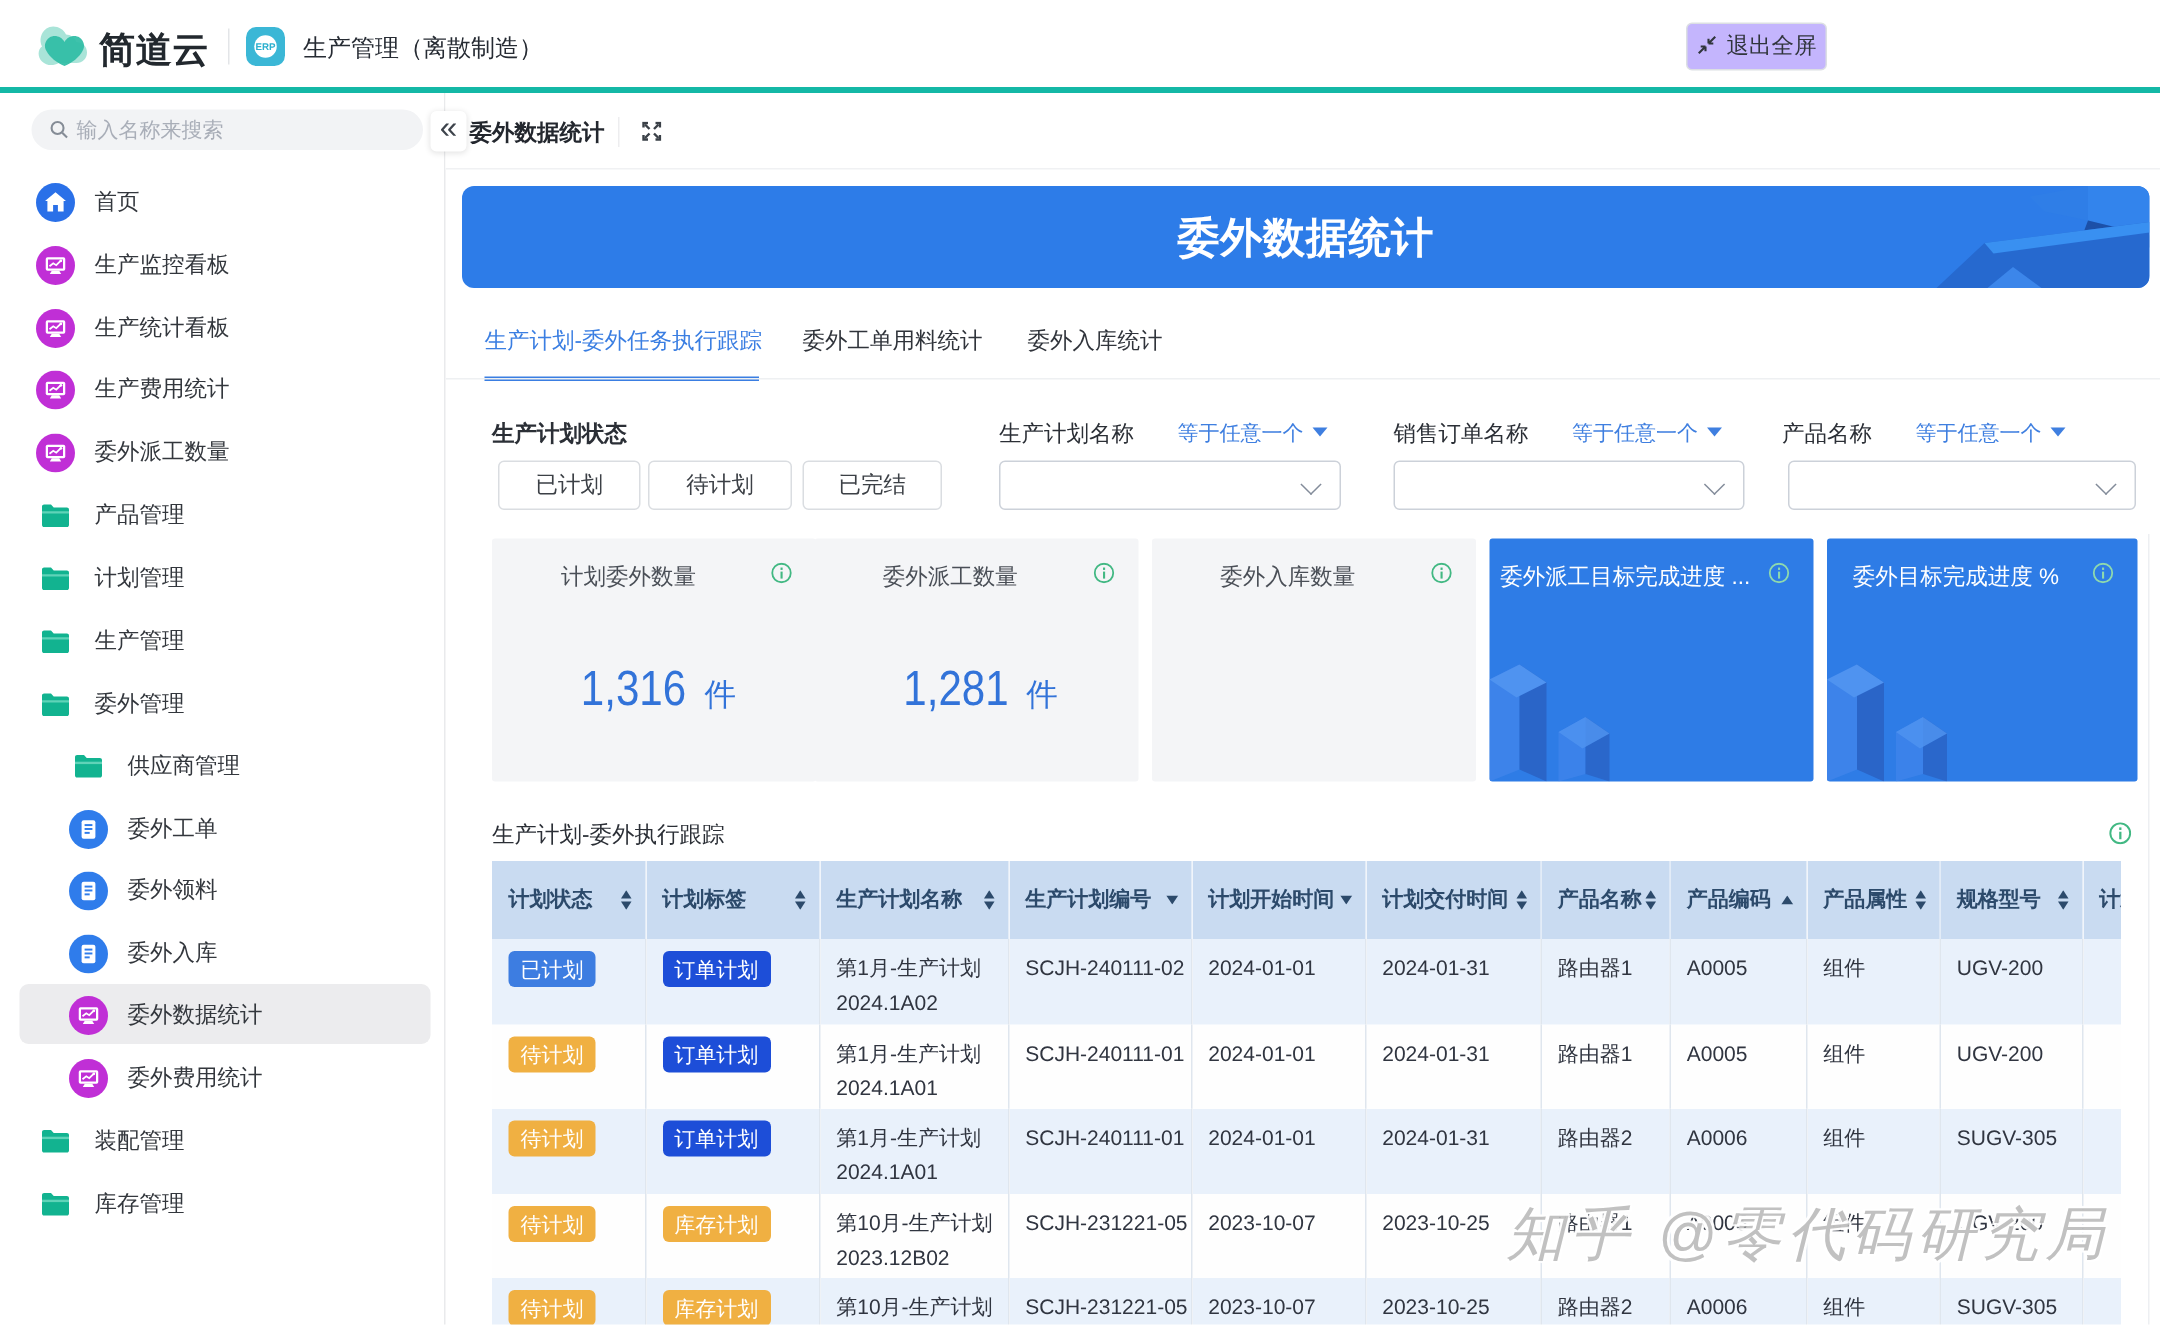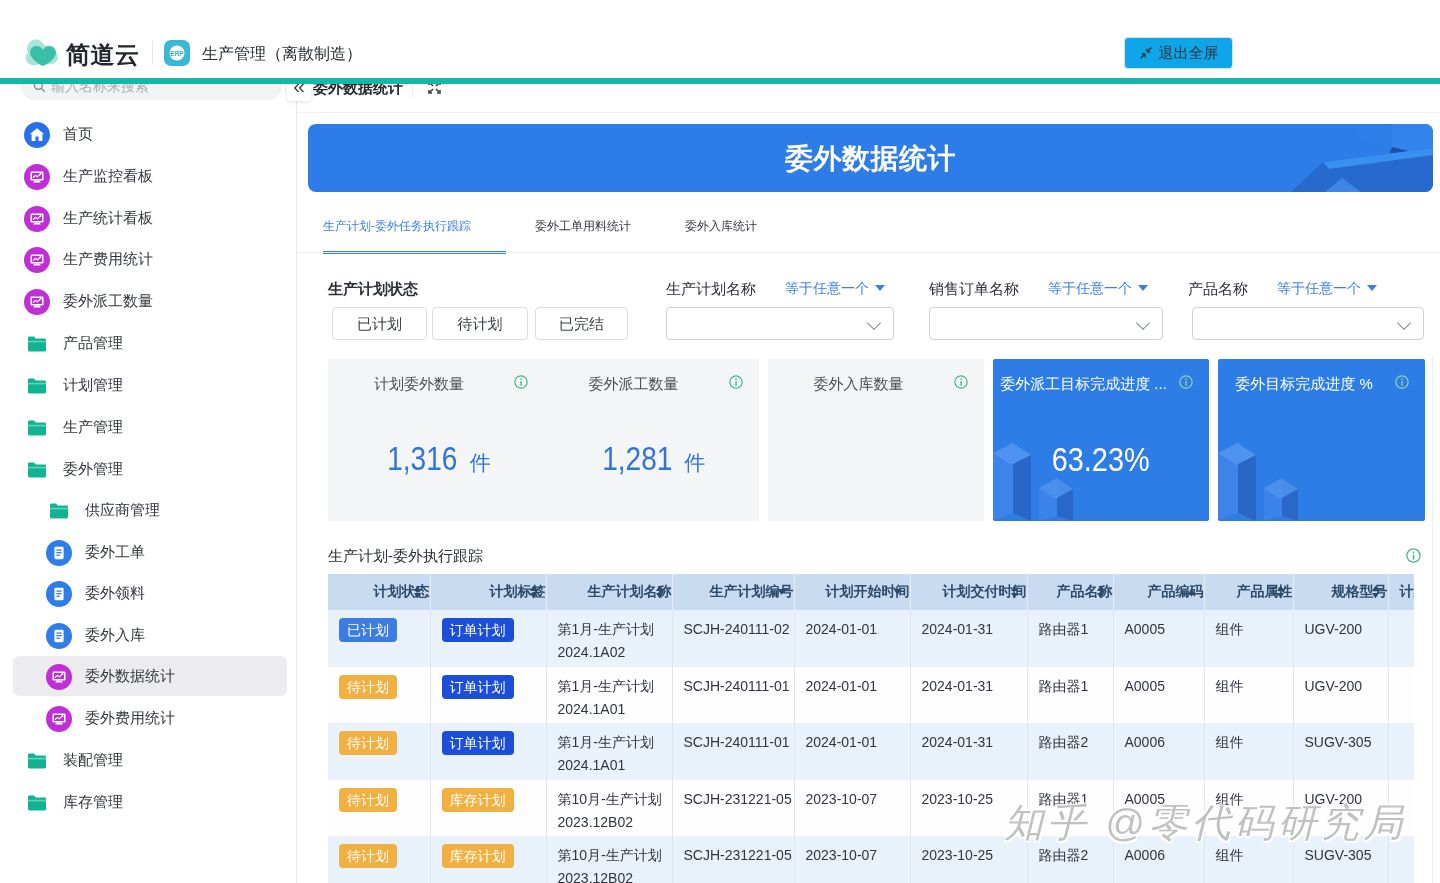--- a/index.html
+++ b/index.html
@@ -1,28 +1,28 @@
 <!DOCTYPE html>
 <html lang="zh"><head>
 <meta charset="utf-8">
 <style>
   * { margin:0; padding:0; box-sizing:border-box; }
   html,body { width:1440px; height:883px; overflow:hidden; background:#fff;
     font-family:"Liberation Sans",sans-serif; }
   
   #topbar { position:absolute; left:0; top:0; width:1440px; height:62px; background:#fff;
-    border-bottom:6px solid #14b8a6; z-index:30;margin-top:22px; }
+    border-bottom:4px solid #14b8a6; z-index:30; }
   #logo { position:absolute; left:24px; top:13px; width:40px; height:36px; }
   #logotext { position:absolute; left:66px; top:17px; font-size:24px; font-weight:700; color:#22282e; letter-spacing:0.5px;}
   #tb-sep { position:absolute; left:152px; top:19px; width:1px; height:24px; background:#e3e5e8; }
   #appicon { position:absolute; left:164px; top:18px; width:26px; height:26px; border-radius:7px;
     background:#3bb7d6; }
   #apptitle { position:absolute; left:202px; top:22px; font-size:16px; color:#262b33; }
-  #btn-exit { position:absolute; left:1124px; top:15px; width:109px; height:32px; border:1px solid #dcdfe3;
-    border-radius:4px; background:#0ea5e9; font-size:15px; color:#30353c; line-height:30px; text-align:center; }
+  #btn-exit { position:absolute; left:1124px; top:15px; width:94px; height:32px; border:1px solid #dcdfe3;
+    border-radius:4px; background:#c4b5fd; font-size:15px; color:#30353c; line-height:30px; text-align:center; }
   #btn-green { position:absolute; left:1256px; top:15px; width:178px; height:32px; border-radius:4px;
     background:#0eb88d; color:#fff; font-size:14px; }
   #btn-green .main { position:absolute; left:0; top:0; width:143px; height:32px; line-height:32px; text-align:center; }
   #btn-green .divider { position:absolute; left:143px; top:0; width:1px; height:32px; background:rgba(255,255,255,.45); }
   
   #sidebar { position:absolute; left:0; top:62px; width:297px; height:821px; background:#fff;
     border-right:1px solid #e9eaec; z-index:10; }
   #search { position:absolute; left:21px; top:11px; width:261px; height:27px; border-radius:13.5px;
     background:#f2f3f5; }
   #search .ph { position:absolute; left:30px; top:5px; font-size:14px; color:#a9aeb8; }
@@ -40,21 +40,21 @@
     text-align:center; line-height:23px; }
   #crumbtitle { position:absolute; left:16px; top:17px; font-size:15px; font-weight:700; color:#23272e; }
   #crumb-sep { position:absolute; left:115px; top:16px; width:1px; height:20px; background:#ededef; }
   
   #main { position:absolute; left:297px; top:113px; width:1143px; height:770px; background:#fff; overflow:hidden; }
   #banner { position:absolute; left:11px; top:11px; width:1125px; height:68px; border-radius:8px;
     background:#2d7ce8; overflow:hidden; }
   #banner h1 { position:absolute; left:0; width:1125px; top:16px; text-align:center; color:#fff;
     font-size:28px; font-weight:700; letter-spacing:0.5px; }
   
-  .tab { position:absolute; top:105px; font-size:12px; color:#30343b; }
+  .tab { position:absolute; top:105px; font-size:15px; color:#30343b; }
   #tab1 { left:26px; color:#3a7ee2; }
   #tabline { position:absolute; left:26px; top:138px; width:183px; height:3px; background:#3a7ee2; }
   
   .flabel { position:absolute; top:167px; font-size:15px; color:#2b2f36; }
   .fbtn { position:absolute; top:194px; height:33px; border:1px solid #dadde1; border-radius:4px;
     background:#fff; font-size:15px; color:#3c4046; text-align:center; line-height:31px; }
   .fsel { position:absolute; top:194px; height:33px; border:1px solid #ccd1d9; border-radius:4px; background:#fff; }
   .fsel:after { content:""; position:absolute; right:14px; top:10px; width:9px; height:9px;
     border-right:1.5px solid #838c9a; border-bottom:1.5px solid #838c9a; transform:rotate(45deg); }
   .flink { position:absolute; top:167px; font-size:14px; color:#3f7fe0; }
@@ -68,22 +68,22 @@
   .card.blue .ct { color:#fff; }
   .card .num { position:absolute; left:0; right:0; top:81px; text-align:center; font-size:33px; color:#3273d9; }
   .card .num .v { display:inline-block; transform:scaleX(.85); transform-origin:center; }
   .card .num .unit { font-size:21px; color:#3273d9; }
   .card.blue .num { color:#fff; font-size:34px; top:81px; }
   .card .info { position:absolute; right:16px; top:16px; }
   
   #tbl-title { position:absolute; left:31px; top:434px; font-size:15px; color:#2b2f36; }
   #tbl { position:absolute; left:31px; top:461px; width:1086px; overflow:hidden; }
   table { border-collapse:collapse; table-layout:fixed; width:1104px; }
-  th { background:#c9dbf1; color:#2c4a6b; font-size:14px; font-weight:700; height:36px;
-    text-align:right; padding:0 0 0 11px; border-left:1px solid #e3ecf7; white-space:nowrap;
+  th { background:#c9dbf1; color:#2c4a6b; font-size:14px; font-weight:700; height:52px;
+    text-align:left; padding:0 0 0 11px; border-left:1px solid #e3ecf7; white-space:nowrap;
     overflow:hidden; position:relative; }
   th:first-child { border-left:none; }
   td { font-size:14px; color:#303540; height:56.5px; padding:8px 6px 0 11px; vertical-align:top;
     border-left:1px solid #dfe6ee; line-height:23px; overflow:hidden; white-space:nowrap;}
   td:first-child { border-left:none; }
   tr.odd td { background:#e9f1fb; }
   tr.even td { background:#fefefe; }
   .badge { display:inline-block; min-width:56px; height:24px; border-radius:4px; color:#fff;
     font-size:14px; text-align:center; line-height:24px; padding:0 8px; }
   .b-blue { background:#3d7de1; }
@@ -375,21 +375,20 @@
           <polygon points="46,110 46,77 64,67 64,105" fill="#3d83ea" opacity=".9"></polygon>
           <polygon points="64,67 80,78 80,110 64,105" fill="#2a65c8" opacity=".9"></polygon>
           <polygon points="46,77 64,67 80,78 62,88" fill="#4f93f0" opacity=".85"></polygon>
         </svg>
     <div class="ct">委外派工目标完成进度 ...</div>
         <div class="info"><svg width="14" height="14" viewBox="0 0 15 15">
             <circle cx="7.5" cy="7.5" r="6.6" fill="none" stroke="#8ed9ae" stroke-width="1.3"></circle>
             <rect x="6.8" y="6.5" width="1.5" height="5" fill="#8ed9ae"></rect>
             <rect x="6.8" y="3.6" width="1.5" height="1.7" fill="#8ed9ae"></rect>
           </svg></div>
-    <div class="num"><span class="v">63.23%</span></div>
       </div>
       <div class="card blue" style="left:920.5px;width:207px">
         <svg width="130" height="110" viewBox="0 0 130 110" style="position:absolute;left:0;bottom:0">
           <polygon points="0,110 0,42 20,32 20,102" fill="#3d83ea"></polygon>
           <polygon points="20,32 38,44 38,110 20,102" fill="#2a65c8"></polygon>
           <polygon points="0,42 20,32 38,44 18,54" fill="#4f93f0"></polygon>
           <polygon points="46,110 46,77 64,67 64,105" fill="#3d83ea" opacity=".9"></polygon>
           <polygon points="64,67 80,78 80,110 64,105" fill="#2a65c8" opacity=".9"></polygon>
           <polygon points="46,77 64,67 80,78 62,88" fill="#4f93f0" opacity=".85"></polygon>
         </svg>

